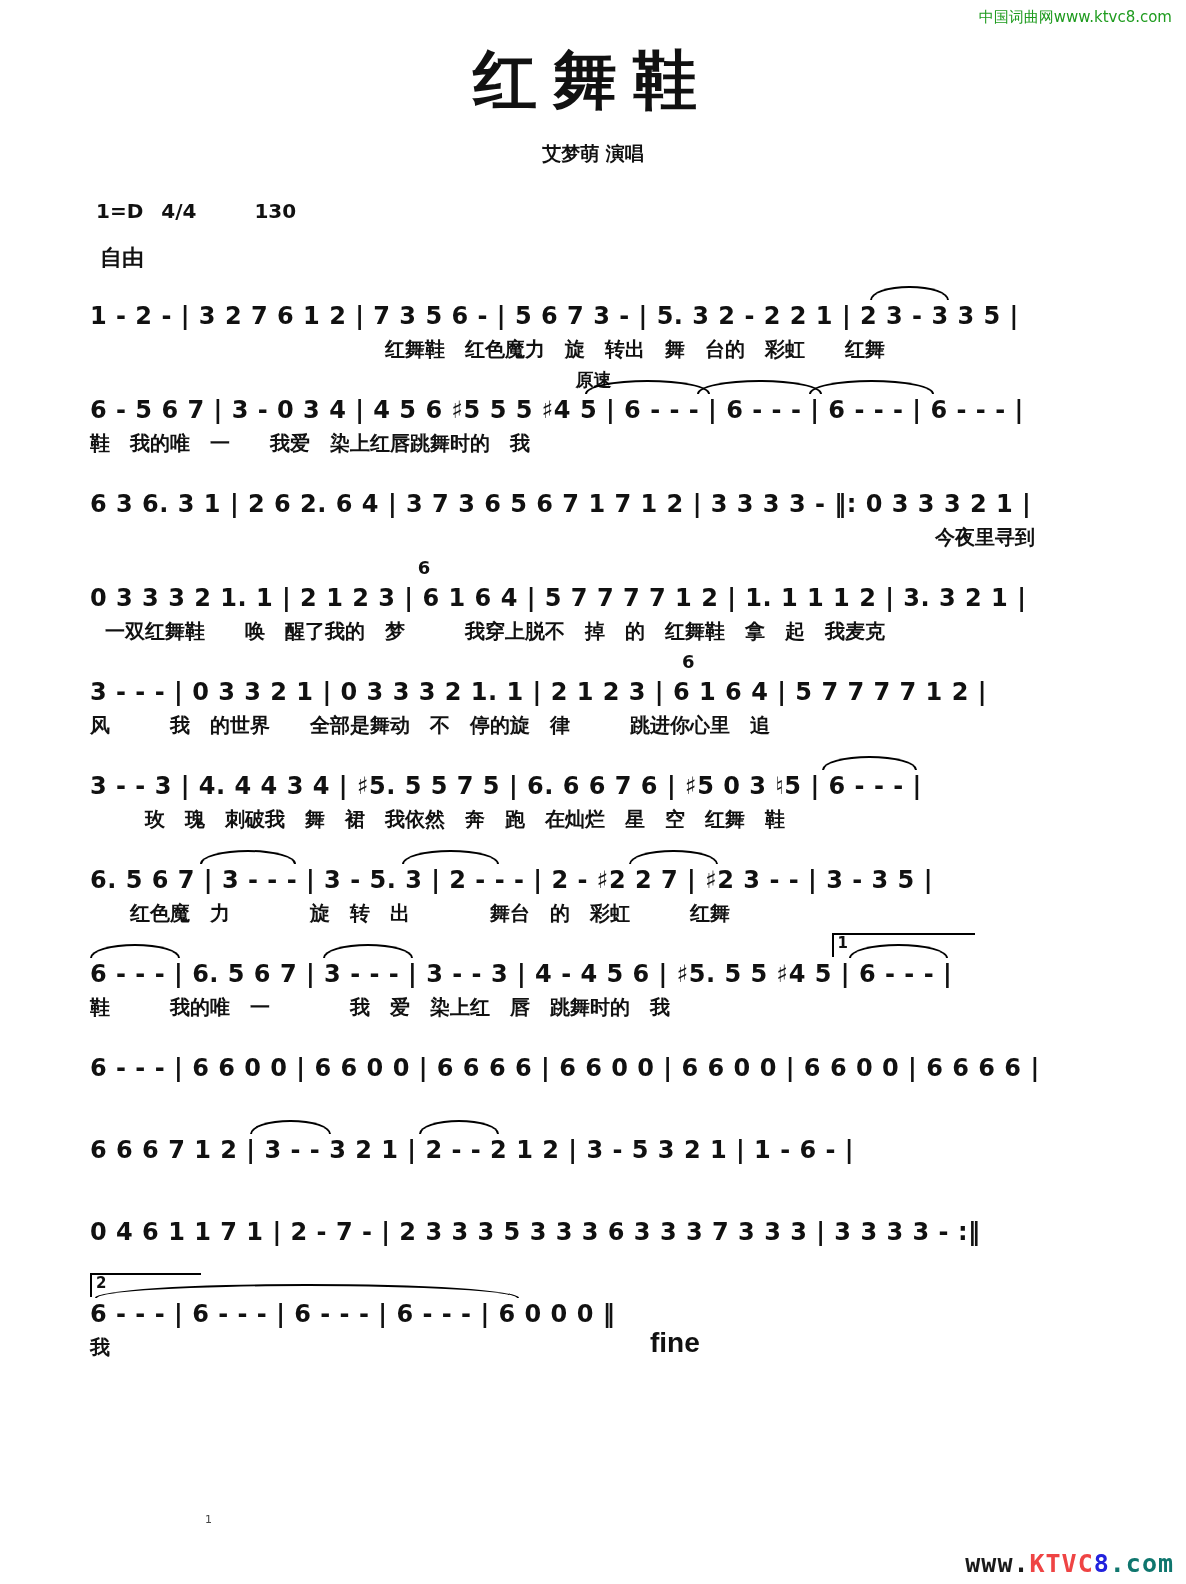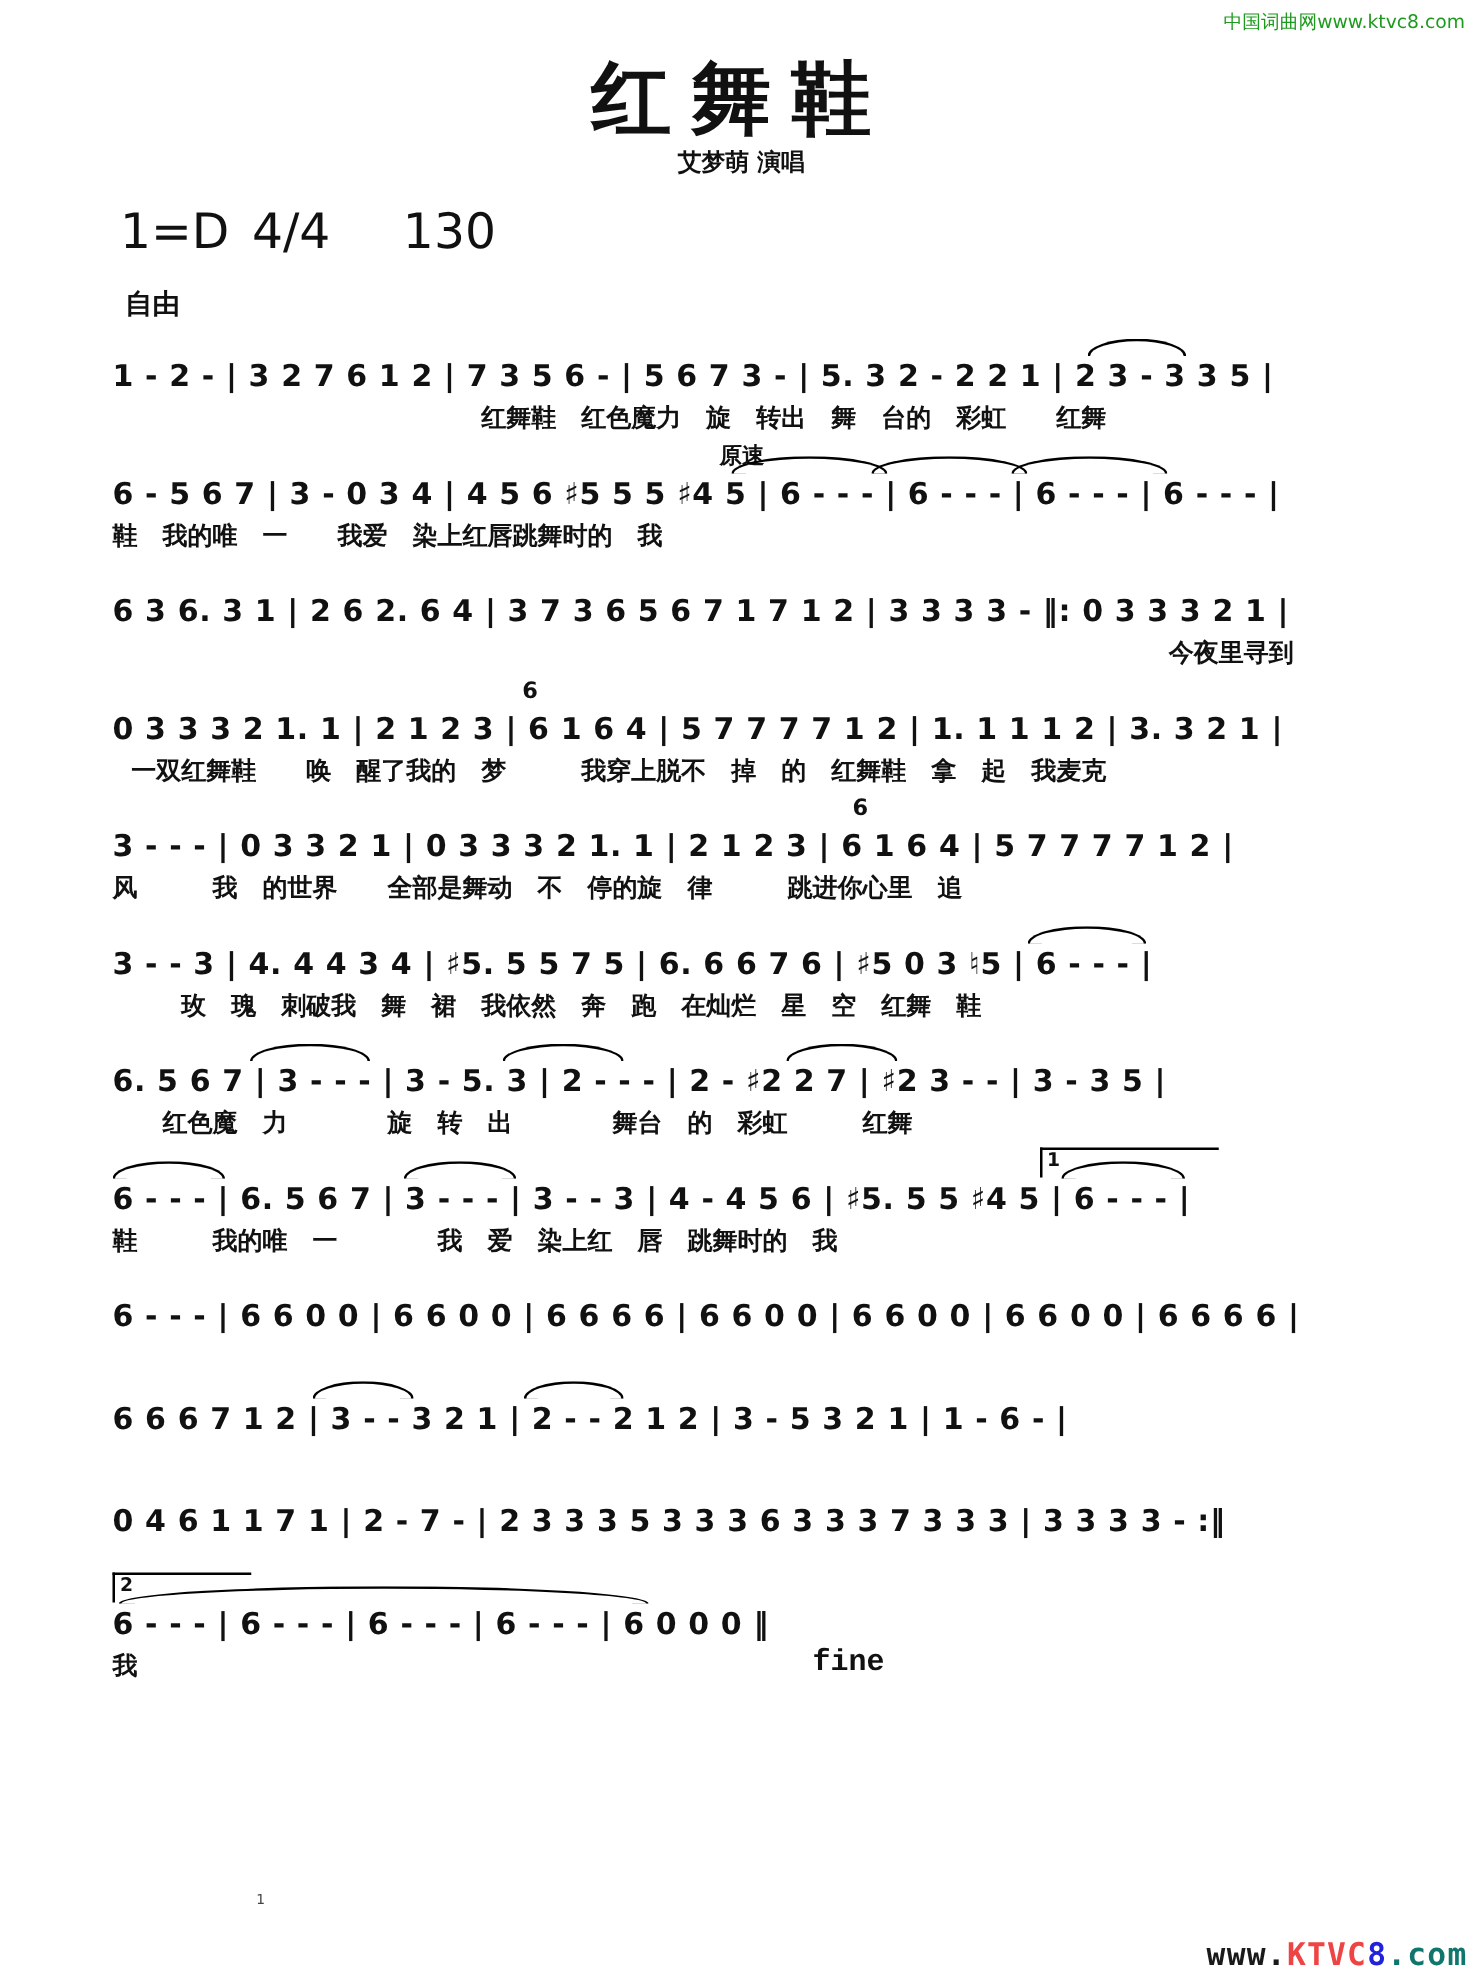--- a/index.html
+++ b/index.html
@@ -7,41 +7,41 @@
     width:1186px;height:1584px;position:relative;overflow:hidden;
     background:#ffffff;font-family:"DejaVu Sans",sans-serif;color:#111;
   }
   
   .top{display:flex;justify-content:flex-end;align-items:flex-start;
        padding:8px 14px 0 10px;font-size:15px;}
   .top a{text-decoration:none;}
   
   .title{text-align:center;font-family:"DejaVu Serif",serif;font-weight:bold;
          font-size:64px;letter-spacing:16px;margin-top:16px;line-height:74px;}
-  .performer{text-align:center;font-size:19px;font-weight:bold;}
-  .keyline{margin:20px 0 0 96px;font-size:39px;font-weight:normal;white-space:nowrap;}
+  .performer{text-align:center;font-size:19px;font-weight:bold;margin-top:24px;}
+  .keyline{margin:32px 0 0 96px;font-size:20px;font-weight:bold;white-space:nowrap;}
   .keyline .gap{display:inline-block;width:58px;}
   .keyline .gap2{display:inline-block;width:18px;}
   .free{margin:20px 0 0 100px;font-size:22px;font-weight:bold;}
   
   .score{padding:4px 70px 0 90px;}
   .score-line{position:relative;margin-bottom:6px;}
   .score-line.no-lyrics{margin-bottom:26px;}
   .notes-wrap{position:relative;display:inline-block;padding-top:22px;white-space:nowrap;}
   .notes{font-size:24px;font-weight:bold;line-height:34px;letter-spacing:0.5px;
          font-family:"DejaVu Sans",sans-serif;margin-top:48px;}
   .lyrics{font-size:20px;font-weight:bold;line-height:32px;white-space:nowrap;}
   .ann{position:absolute;top:0;font-size:18px;font-weight:bold;line-height:18px;}
   .slur{position:absolute;top:9px;height:12px;border:2px solid #000;border-bottom:none;
         border-radius:50% 50% 0 0 / 100% 100% 0 0;}
   .volta{position:absolute;top:-2px;height:22px;border-left:2px solid #000;
          border-top:2px solid #000;font-size:15px;font-weight:bold;
          padding:0 0 0 4px;line-height:16px;}
-  .fine{position:absolute;left:560px;bottom:4px;font-family:Liberation Mono, monospace;
-        font-size:24px;font-weight:bold;}
+  .fine{position:absolute;left:560px;bottom:4px;font-family:Liberation Sans, sans-serif;
+        font-size:28px;font-weight:bold;}
   .pageno{position:absolute;left:205px;bottom:58px;font-size:11px;color:#444;}
   .watermark{position:absolute;right:12px;bottom:6px;font-family:"DejaVu Sans Mono",monospace;
              font-weight:bold;font-size:25px;letter-spacing:1px;white-space:nowrap;}
 </style>
 </head>
 <body>
 
 <div class="top">
   <a href="#" style="color:#1e9b1e">中国词曲网</a>
   <a href="#" style="color:#1e9b1e">www.ktvc8.com</a>

